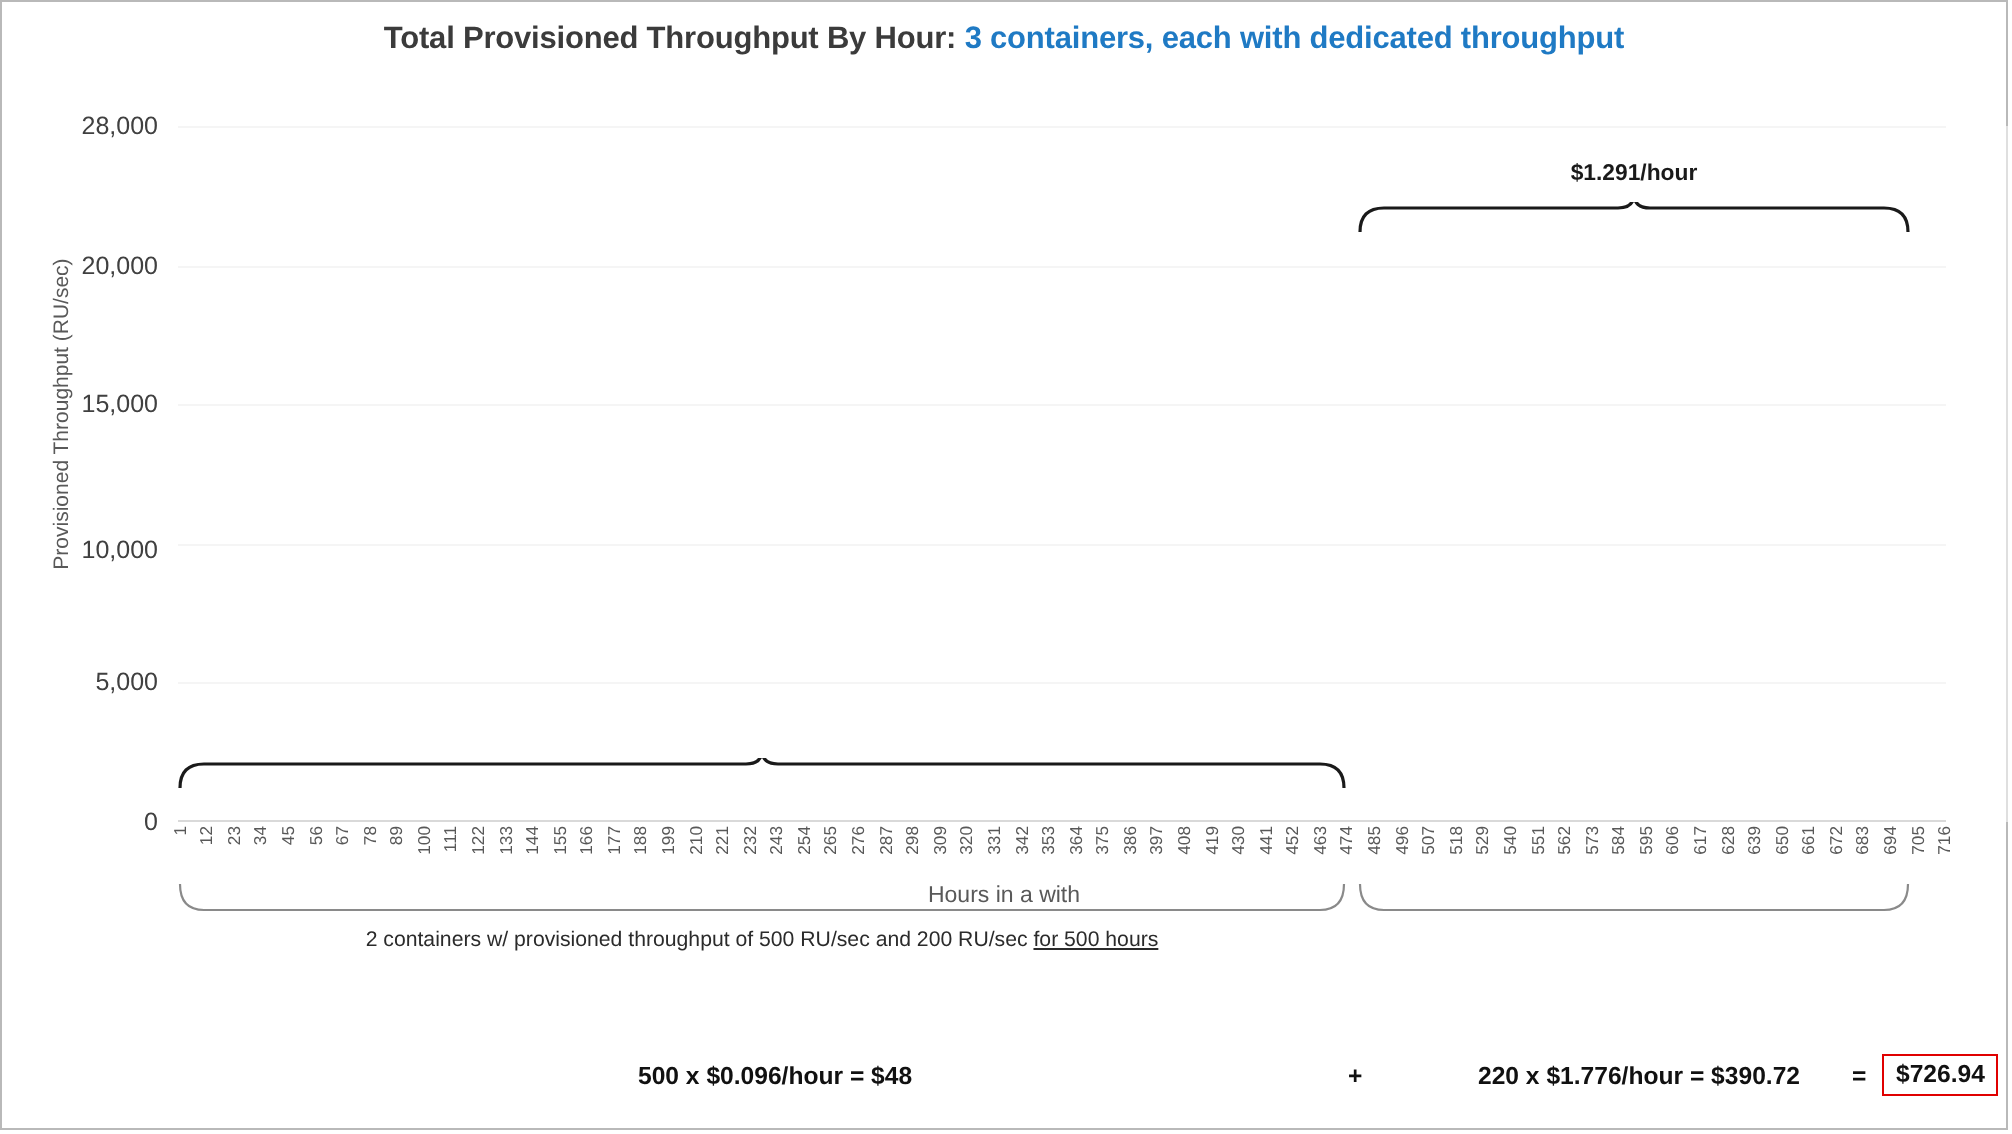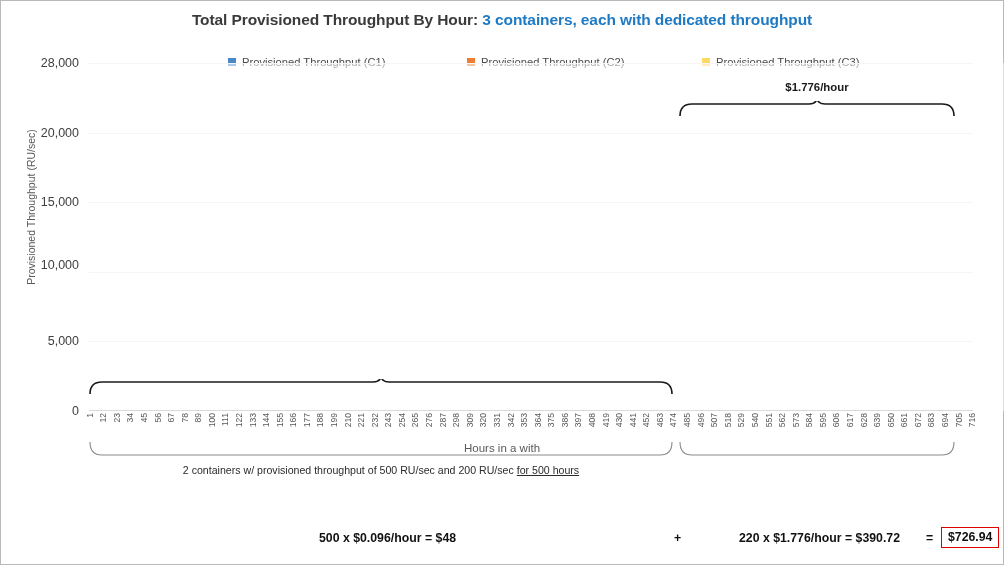--- a/index.html
+++ b/index.html
@@ -136,41 +136,27 @@
 </style>
 </head>
 <body>
 
 <div id="app">
 
   <div class="chart-title">
     <span class="t-main">Total Provisioned Throughput By Hour: </span><span class="t-accent">3 containers, each with dedicated throughput</span>
   </div>
 
-  <div class="legend">
-    <div class="legend-item i0">
-      <span class="lg-swatch" style="background: rgb(74, 135, 199);"></span>
-      <span>Provisioned Throughput (C1)</span>
-    </div>
-    <div class="legend-item i1">
-      <span class="lg-swatch" style="background: rgb(237, 125, 49);"></span>
-      <span>Provisioned Throughput (C2)</span>
-    </div>
-    <div class="legend-item i2">
-      <span class="lg-swatch" style="background: rgb(255, 217, 102);"></span>
-      <span>Provisioned Throughput (C3)</span>
-    </div>
-  </div>
 
   <div class="y-axis-title">Provisioned Throughput (RU/sec)</div>
 
   <div class="y-labels" id="y-labels">
       <div class="y-label" style="top: 410px;">0</div>
       <div class="y-label" style="top: 340.4px;">5,000</div>
-      <div class="y-label" style="top: 264px;">10,000</div>
+      <div class="y-label" style="top: 274px;">10,000</div>
       <div class="y-label" style="top: 201.2px;">15,000</div>
       <div class="y-label" style="top: 131.6px;">20,000</div>
       <div class="y-label" style="top: 62px;">28,000</div>
     </div>
 
   <div class="plot">
     <div id="gridlines">
         <div class="gridline" style="top: 278.4px;"></div>
         <div class="gridline" style="top: 208.8px;"></div>
         <div class="gridline" style="top: 139.2px;"></div>
@@ -2874,21 +2860,21 @@
     <svg width="584" height="16" viewBox="0 0 584 16">
       <path d="M1,15 Q1,3 13,3 L284,3 Q292,3 292,-4 Q292,3 300,3 L571,3 Q583,3 583,15" fill="none" stroke="#1a1a1a" stroke-width="1.6"></path>
     </svg>
   </div>
 
   <div class="brace" style="left:678px;top:100px;">
     <svg width="276" height="16" viewBox="0 0 276 16">
       <path d="M1,15 Q1,3 13,3 L130,3 Q138,3 138,-4 Q138,3 146,3 L263,3 Q275,3 275,15" fill="none" stroke="#1a1a1a" stroke-width="1.6"></path>
     </svg>
   </div>
-  <div class="brace-label" style="left:678px;top:80px;width:276px;">$1.776/hour</div>
+  <div class="brace-label" style="left:678px;top:80px;width:276px;">$1.291/hour</div>
 
   <div class="brace" style="left:88px;top:440px;">
     <svg width="584" height="18" viewBox="0 0 584 18">
       <path d="M1,1 Q1,14 13,14 L571,14 Q583,14 583,1" fill="none" stroke="#8a8a8a" stroke-width="1.1"></path>
     </svg>
   </div>
   <div class="brace" style="left:678px;top:440px;">
     <svg width="276" height="18" viewBox="0 0 276 18">
       <path d="M1,1 Q1,14 13,14 L263,14 Q275,14 275,1" fill="none" stroke="#8a8a8a" stroke-width="1.1"></path>
     </svg>

